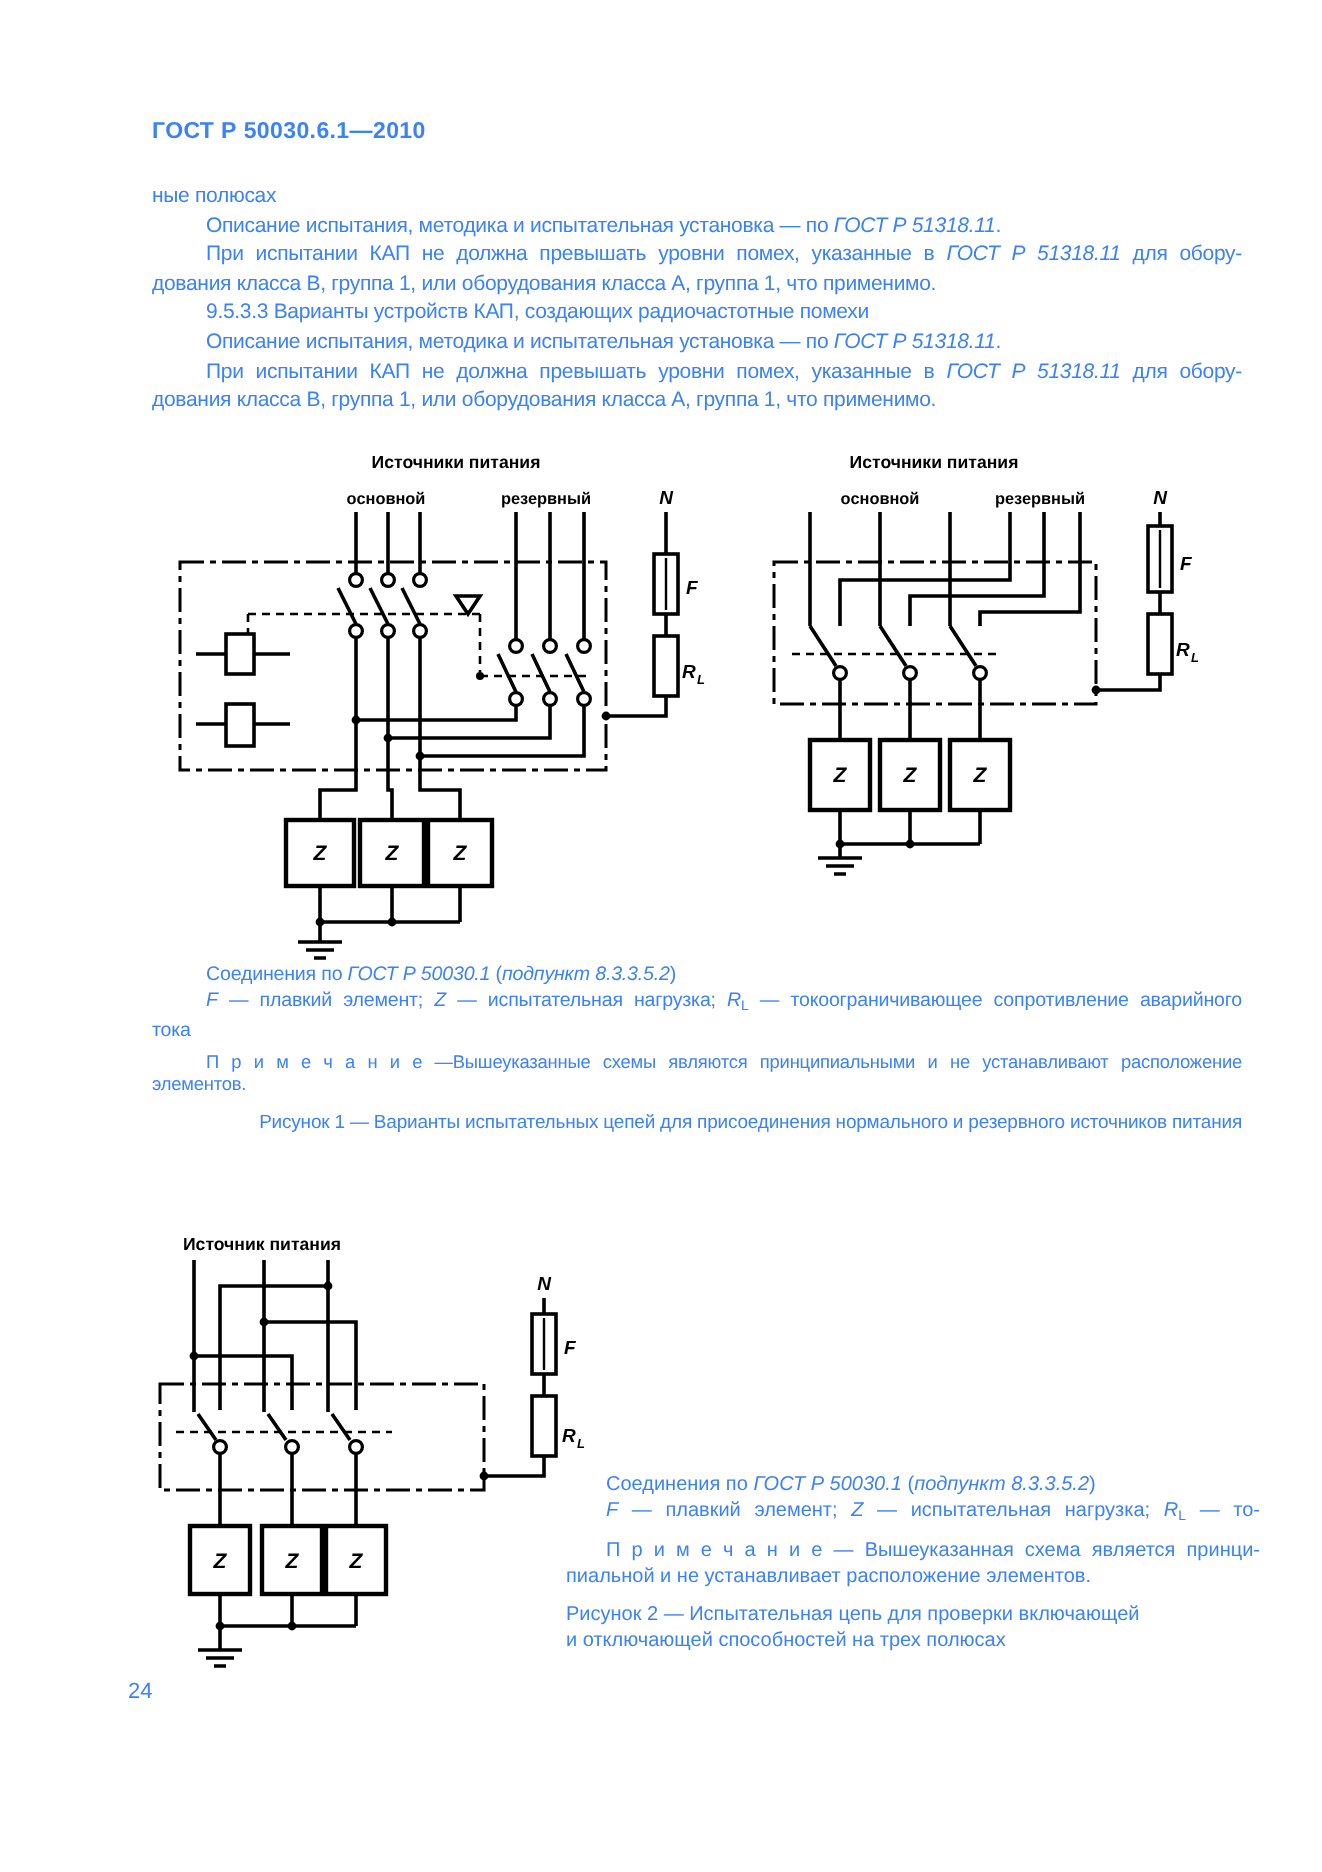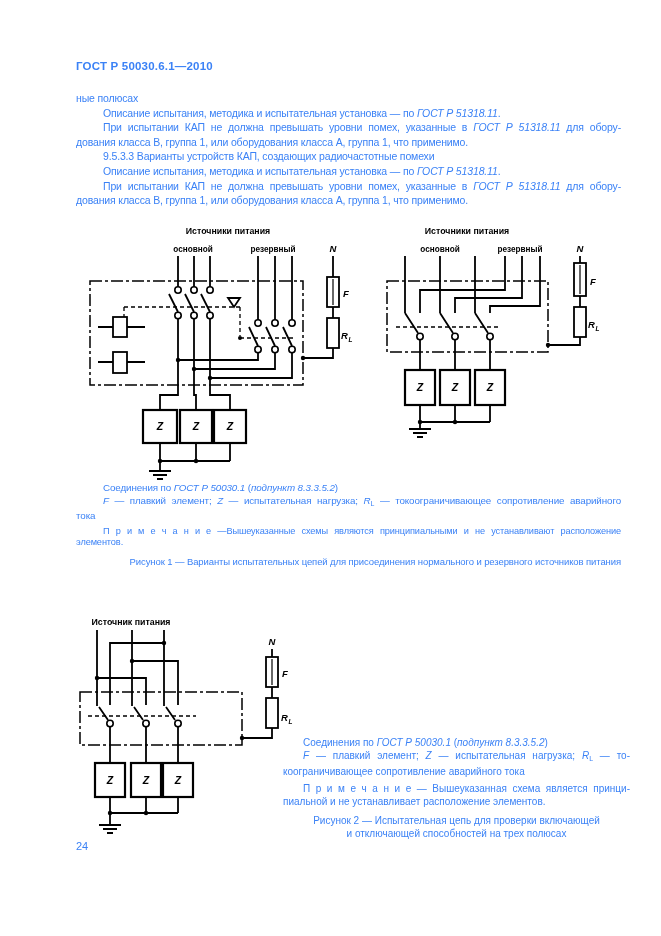--- a/index.html
+++ b/index.html
@@ -11,22 +11,22 @@
   .line.just{text-align:justify;text-align-last:justify;}
   .line.ind{padding-left:27px;}
   .i{font-style:italic;}
   .sub{font-size:7px;vertical-align:-2px;}
   .legend1{position:absolute;left:76px;top:482px;width:545px;font-size:9.8px;line-height:12.5px;letter-spacing:-0.1px;}
   .note1{position:absolute;left:76px;top:526px;width:545px;font-size:9.2px;line-height:11.2px;letter-spacing:-0.1px;}
   .caption1{position:absolute;left:76px;top:556px;width:545px;font-size:9.5px;text-align:right;letter-spacing:-0.1px;}
   .fig2block{position:absolute;left:283px;top:736px;width:347px;font-size:10px;line-height:13px;}
   .fig2block .line.ind{padding-left:20px;}
   .note2{margin-top:4px;}
-  .caption2{margin-top:6px;text-align:center;}
-  .pagenum{position:absolute;left:76px;top:840px;font-size:11px;}
+  .caption2{margin-top:6px;text-align:left;}
+  .pagenum{position:absolute;left:64px;top:840px;font-size:11px;}
   svg{position:absolute;}
   .dt{font-family:"Liberation Sans",sans-serif;font-weight:bold;fill:#000;}
   .s9{font-size:8.8px;}
   .s85{font-size:8.2px;}
   .s95{font-size:9.5px;}
   .s105{font-size:10.5px;}
   .s65{font-size:6.5px;}
 </style>
 </head>
 <body>
@@ -231,21 +231,20 @@
     <text class="dt s105 i" x="178" y="784" text-anchor="middle">Z</text>
   </svg>
 
   <div class="fig2block">
     <div>
         <div>
           <div class="line ind"><span>Соединения по </span><span class="i">ГОСТ Р 50030.1</span><span> (</span><span class="i">подпункт 8.3.3.5.2</span><span>)</span></div>
         </div>
         <div>
           <div class="line ind just"><span class="i">F</span><span> — плавкий элемент; </span><span class="i">Z</span><span> — испытательная нагрузка; </span><span class="i">R</span><span class="sub">L</span><span> — то-</span></div>
-          <div class="line"><span>коограничивающее сопротивление аварийного тока</span></div>
         </div>
       </div>
     <div class="note2">
         <div>
           <div class="line ind just"><span>П р и м е ч а н и е — Вышеуказанная схема является принци-</span></div>
           <div class="line"><span>пиальной и не устанавливает расположение элементов.</span></div>
         </div>
       </div>
     <div class="caption2">
       <div>Рисунок 2 — Испытательная цепь для проверки включающей</div>

